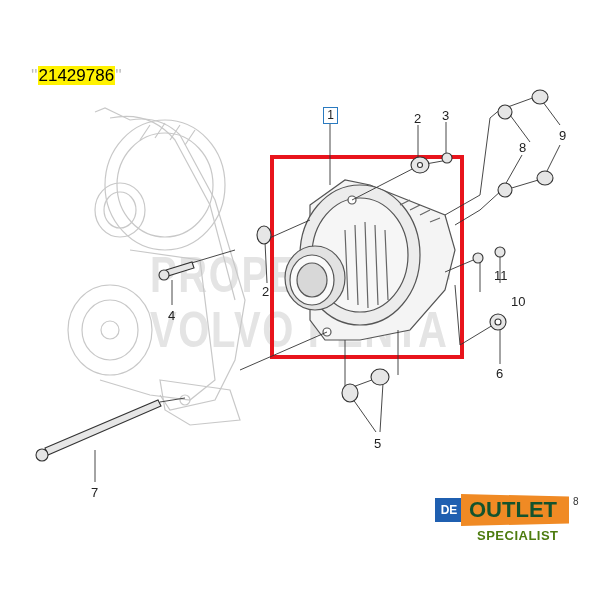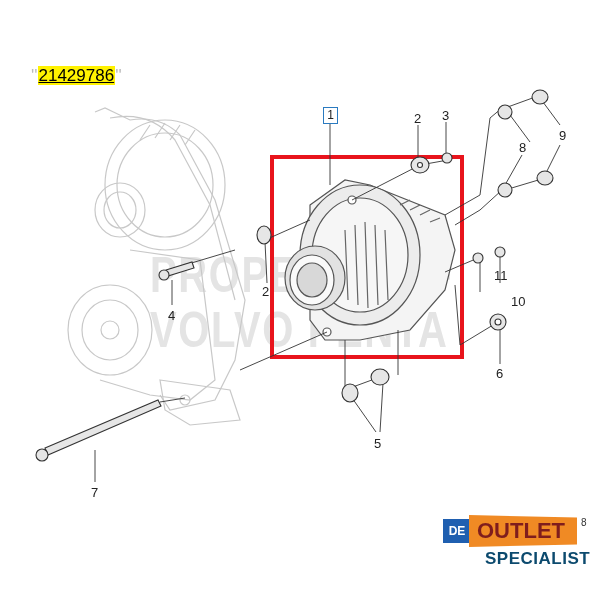--- a/index.html
+++ b/index.html
@@ -1,28 +1,28 @@
 <!DOCTYPE html>
 <html><head>
 <meta charset="utf-8">
 <style>
   html, body { margin:0; padding:0; background:#ffffff; }
   body { width:600px; height:600px; position:relative; overflow:hidden; font-family:"Liberation Sans", sans-serif; }
   .part-number { position:absolute; left:31px; top:66px; font-size:17px; color:#000; }
   .part-number .q { color:#bbb; }
-  .part-number .hl { background:#fff200; padding:0 1px;text-decoration:underline; }
+  .part-number .hl { background:#fff200; padding:0 1px; }
   svg.diagram { position:absolute; left:0; top:0; }
   .watermark { position:absolute; font-family:"Liberation Sans", sans-serif; font-weight:bold; color:#e4e4e4; font-size:50px; letter-spacing:2px; line-height:1; transform:scaleX(0.8); transform-origin:left top; }
   .callout { position:absolute; font-size:13px; color:#222; }
   .callout-box { position:absolute; left:323px; top:107px; width:13px; height:15px; border:1.5px solid #2a7ac0; font-size:12px; text-align:center; line-height:15px; color:#222; }
-  .logo { position:absolute; left:435px; top:515px; width:150px; height:65px;margin-left:8px; }
+  .logo { position:absolute; left:435px; top:494px; width:150px; height:65px; }
   .logo .de { position:absolute; left:0; top:4px; width:28px; height:24px; background:#1f5fb0; color:#fff; font-weight:bold; font-size:12px; line-height:24px; text-align:center; }
-  .logo .outlet { position:absolute; left:26px; top:0; width:108px; height:32px; background:#f08a24; color:#7f1d1d; font-weight:bold; font-size:22px; line-height:32px; padding-left:8px; box-sizing:border-box; clip-path:polygon(0 0,100% 8%,100% 92%,0 100%); }
+  .logo .outlet { position:absolute; left:26px; top:0; width:108px; height:32px; background:#f08a24; color:#14532d; font-weight:bold; font-size:22px; line-height:32px; padding-left:8px; box-sizing:border-box; clip-path:polygon(0 0,100% 8%,100% 92%,0 100%); }
   .logo .sup { position:absolute; left:138px; top:2px; font-size:10px; color:#333; }
-  .logo .spec { position:absolute; left:42px; top:34px; color:#0c4a6e; font-weight:bold; font-size:17px; letter-spacing:0.5px; }
+  .logo .spec { position:absolute; left:42px; top:34px; color:#4d7c0f; font-weight:bold; font-size:13px; letter-spacing:0.5px; }
 </style>
 </head>
 <body>
 
 <div class="part-number">
   <span class="q">''</span><span class="hl">21429786</span><span class="q">''</span>
 </div>
 
 <div class="watermark" style="left:150px; top:250px;">PROPERTY OF</div>
 <div class="watermark" style="left:150px; top:305px;">VOLVO PENTA</div>

